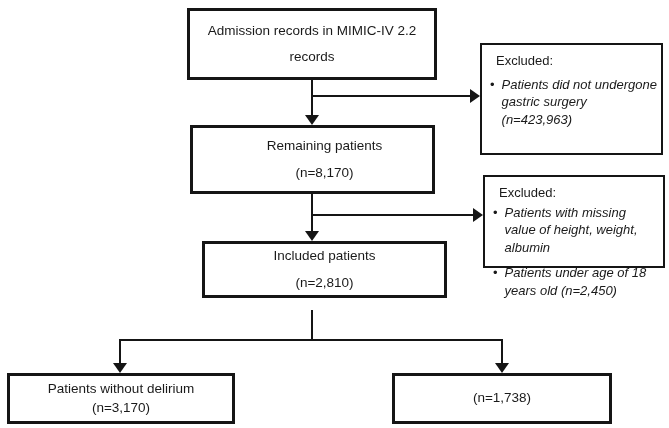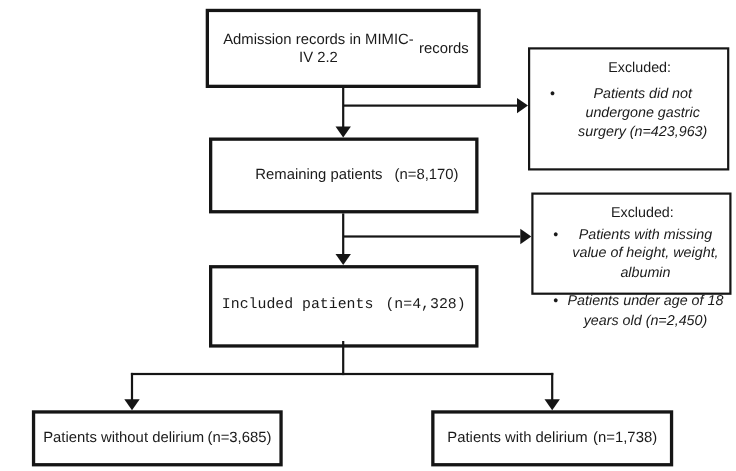--- a/index.html
+++ b/index.html
@@ -10,42 +10,42 @@
     font-family:"Liberation Sans", sans-serif;
     color:#1a1a1a;
     overflow:hidden;
   }
   .box{
     position:absolute;
     background:#ffffff;
     border:3px solid #151515;
     box-sizing:border-box;
     display:flex;
-    flex-direction:row;
+    flex-direction:column;
     align-items:center;
     justify-content:center;
     text-align:center;
     font-size:13.5px;
     line-height:1.2;
   }
   .box .bline{display:block;}
   .box-admission{left:187px;top:8px;width:250px;height:72px;justify-content:space-evenly;padding:2px 8px;}
   .box-remaining{left:190px;top:125px;width:245px;height:69px;gap:11px;padding-left:24px;}
-  .box-included{left:190px;top:241px;width:245px;height:75px;gap:11px;font-family:Liberation Mono, monospace;}
-  .box-without{left:7px;top:373px;width:228px;height:51px;gap:3px;margin-left:22px;}
+  .box-included{left:202px;top:241px;width:245px;height:57px;gap:11px;}
+  .box-without{left:7px;top:373px;width:228px;height:51px;gap:3px;}
   .box-with{left:392px;top:373px;width:220px;height:51px;gap:5px;}
   .box-excluded{
     position:absolute;
     background:#ffffff;
     border:2px solid #151515;
     box-sizing:border-box;
     font-size:13px;
     line-height:1.35;
-    text-align:center;
-    padding:7px 4px 4px 16px;
+    text-align:left;
+    padding:7px 4px 4px 6px;
   }
   .box-excluded-1{left:480px;top:43px;width:183px;height:112px;}
   .box-excluded-2{left:483px;top:175px;width:182px;height:93px;}
   .excl-title{padding-left:8px;margin-bottom:6px;}
   .box-excluded-2 .excl-title{margin-bottom:2px;}
   .bullet-row{display:flex;gap:7px;padding-left:2px;margin-bottom:8px;}
   .bullet-dot{flex:0 0 auto;line-height:1.35;}
   .bullet-text{flex:1 1 auto;font-style:italic;}
   .line{position:absolute;background:#151515;}
   .arrow-down{
@@ -91,30 +91,29 @@
       <span class="bullet-text">Patients with missing value of height, weight, albumin</span>
     </div>
     <div class="bullet-row">
       <span class="bullet-dot">•</span>
       <span class="bullet-text">Patients under age of 18 years old (n=2,450)</span>
     </div>
   </div>
 
   <div class="box box-included">
     <span class="bline">Included patients</span>
-    <span class="bline">(n=4,328)</span>
+    <span class="bline">(n=2,810)</span>
   </div>
 
   <div class="box box-without">
     <span class="bline">Patients without delirium</span>
-    <span class="bline">(n=3,685)</span>
+    <span class="bline">(n=3,170)</span>
   </div>
 
   <div class="box box-with">
-    <span class="bline">Patients with delirium</span>
     <span class="bline">(n=1,738)</span>
   </div>
 
   <div class="line" style="left:311px;top:80px;width:2px;height:36px;"></div>
   <div class="arrow-down" style="left:305px;top:115px;"></div>
 
   <div class="line" style="left:312px;top:95px;width:158px;height:2px;"></div>
   <div class="arrow-right" style="left:470px;top:89px;"></div>
 
   <div class="line" style="left:311px;top:194px;width:2px;height:38px;"></div>

